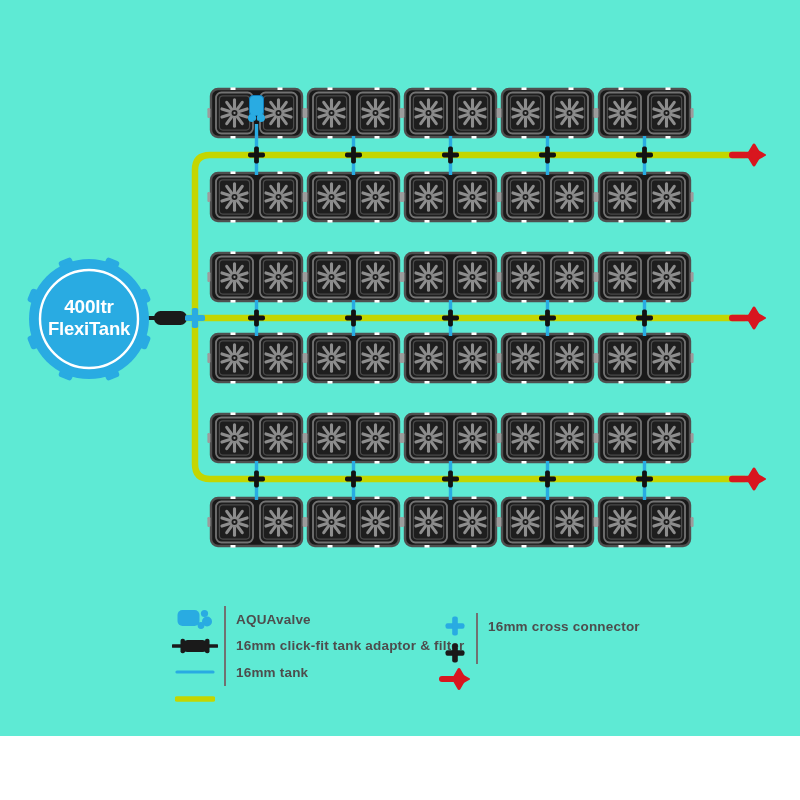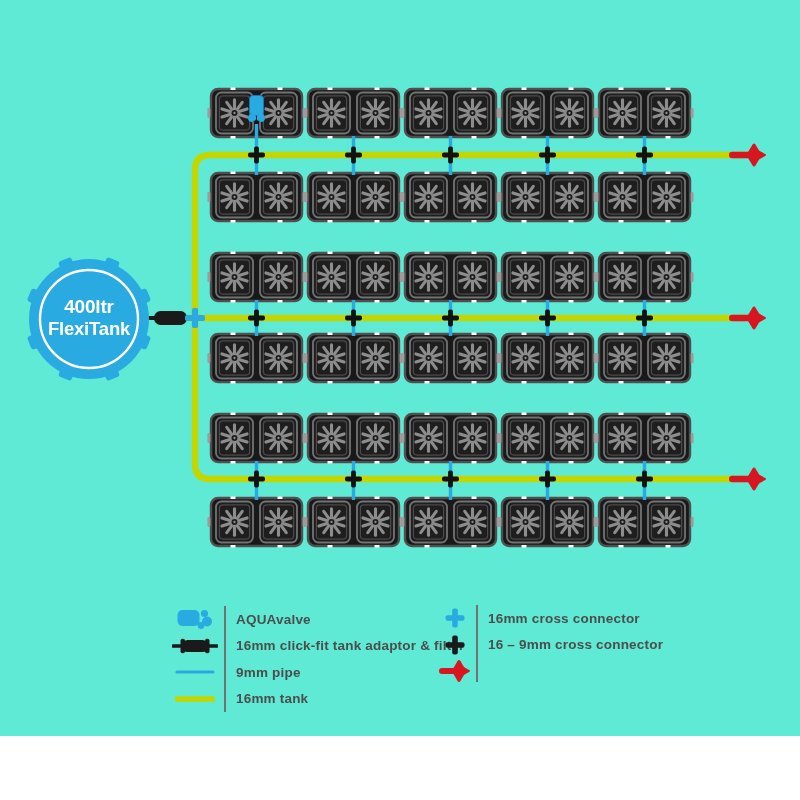--- a/index.html
+++ b/index.html
@@ -2,21 +2,21 @@
 <html><head>
 <meta charset="utf-8">
 <style>
   *{margin:0;padding:0;box-sizing:border-box}
   html,body{width:800px;height:800px;background:#fff;font-family:"Liberation Sans",sans-serif}
   .stage{position:relative;width:800px;height:736px;background:#5eead4;overflow:hidden}
   #diagram{position:absolute;left:0;top:0}
   .legend{position:absolute;left:0;top:600px;width:800px;height:200px}
   .lgroup{position:absolute;display:flex;align-items:flex-start}
   #lg-left{left:170px;top:6px}
-  #lg-right{left:438px;top:5px}
+  #lg-right{left:438px;top:13px}
   .icon-col{display:flex;flex-direction:column}
   #lg-left .icon-col{width:50px}
   #lg-right .icon-col{width:34px}
   .licon{height:26.5px;display:flex;align-items:center;justify-content:center}
   .licon svg{display:block}
   .label-col{border-left:2px solid #717171;margin-left:4px;padding-left:10px;display:flex;flex-direction:column}
   #lg-right .label-col{padding-bottom:24px}
   .llabel{height:26.5px;display:flex;align-items:center;font-weight:700;font-size:13.5px;color:#4d4d4d;letter-spacing:.2px;white-space:nowrap}
 </style>
 </head>
@@ -1280,21 +1280,20 @@
         </span>
         <span class="licon">
           <svg width="40" height="10" viewBox="0 0 40 10">
             <line x1="2" y1="5" x2="38" y2="5" stroke="#c4d600" stroke-width="5.5" stroke-linecap="round"></line>
           </svg>
         </span>
       </div>
       <div class="label-col">
         <span class="llabel">AQUAvalve</span>
         <span class="llabel">16mm click-fit tank adaptor &amp; filter</span>
-        <span class="llabel">9mm pipe</span>
         <span class="llabel">16mm tank</span>
       </div>
     </div>
 
     <div class="lgroup" id="lg-right">
       <div class="icon-col">
         <span class="licon">
           <svg width="22" height="22" viewBox="0 0 22 22">
             <g fill="#29abe2">
                 <rect x="1.5" y="8.2" width="19" height="5.6" rx="2"></rect>
@@ -1313,17 +1312,16 @@
         <span class="licon">
           <svg width="32" height="24" viewBox="0 0 32 24">
             <rect x="0" y="9" width="17" height="6" rx="3" fill="#d8161f"></rect>
             <polygon points="20,2.5 25.5,12 20,21.5 14.5,12" fill="#d8161f" stroke="#d8161f" stroke-width="3" stroke-linejoin="round"></polygon>
             <polygon points="22,7.5 30,12 22,16.5" fill="#d8161f" stroke="#d8161f" stroke-width="2" stroke-linejoin="round"></polygon>
           </svg>
         </span>
       </div>
       <div class="label-col">
         <span class="llabel">16mm cross connector</span>
-        <span class="llabel">16 – 9mm cross connector</span>
       </div>
     </div>
   </div>
 </div>
 
 </body></html>

